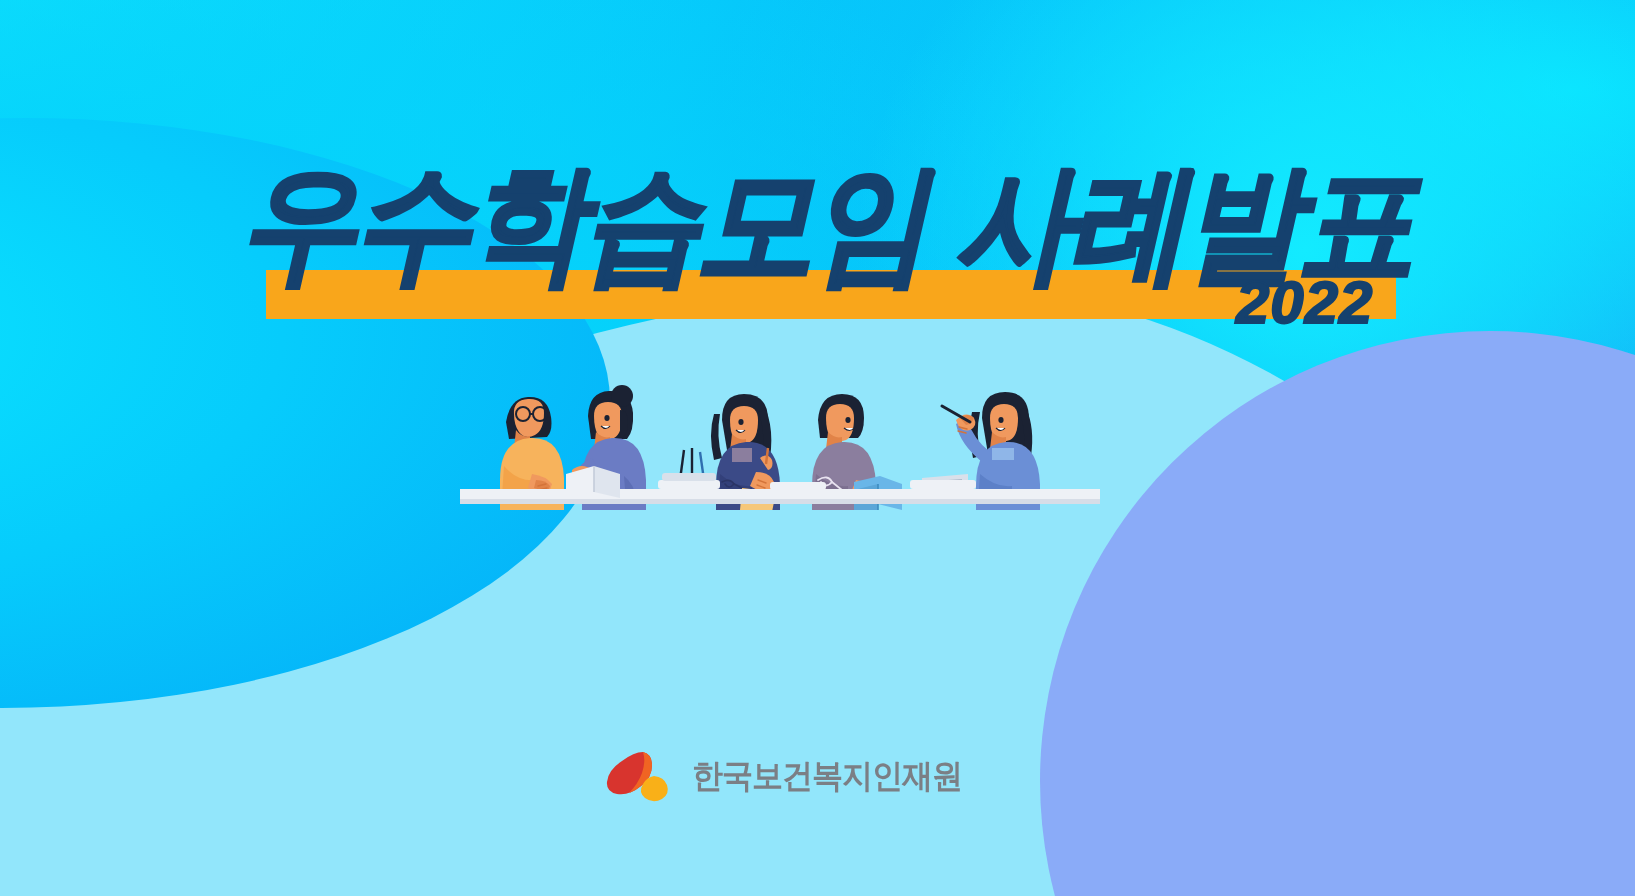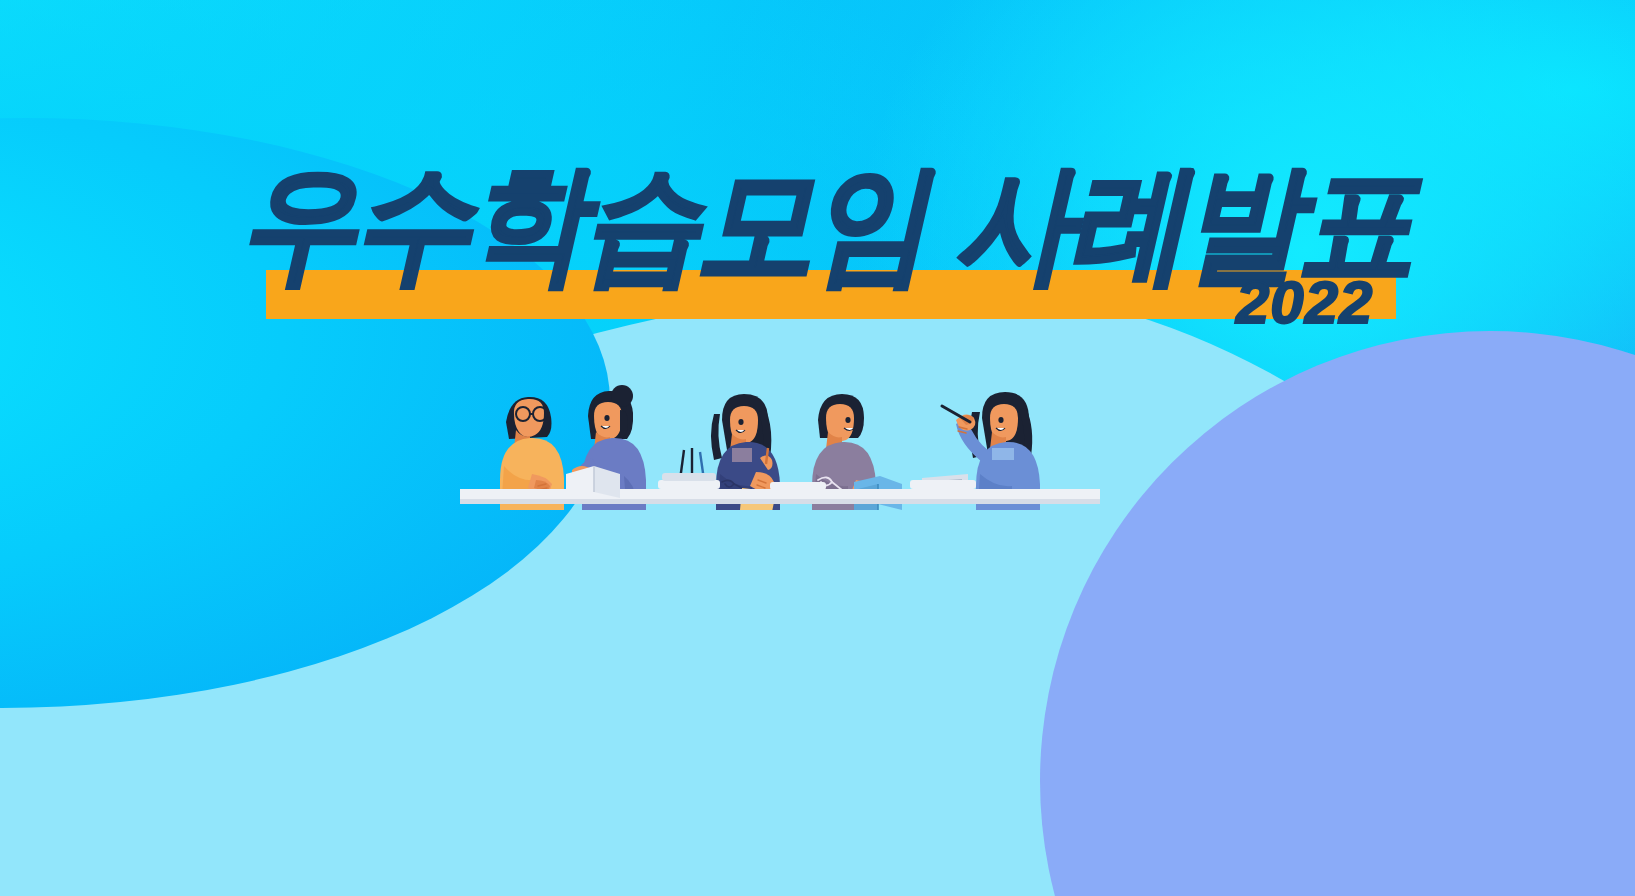--- a/index.html
+++ b/index.html
@@ -250,14 +250,22 @@
         <g>
           <path d="M96 104 l28 -8 l0 26 l-28 6 z" fill="#eef1f6"></path>
           <path d="M124 96 l26 8 l0 24 l-26 -6 z" fill="#dfe5ee"></path>
           <line x1="124" y1="96" x2="124" y2="122" stroke="#c3ccda" stroke-width="1.6"></line>
         </g>
       </g>
     </svg>
   </div>
 
 
+  <div id="footer-logo">
+    <svg id="logo-mark" viewBox="0 0 72 56" aria-hidden="true">
+      <path d="M39 4 q9 2 9 13 q0 13 -11 21 q-12 10 -24 8 q-11 -2 -10 -12 q1 -12 15 -21 q12 -9 21 -9 z" fill="#d8342e"></path>
+      <path d="M39 4 q9 2 9 13 q0 13 -11 21 q-6 5 -12 7 q9 -9 13 -20 q4 -12 1 -21 z" fill="#f06423"></path>
+      <path d="M50 28 q10 1 13 9 q3 9 -5 14 q-9 5 -17 -1 q-7 -6 -2 -14 q4 -7 11 -8 z" fill="#f9b018"></path>
+    </svg>
+    <span id="logo-text">한국보건복지인재원</span>
+  </div>
 
 </div>
 
 </body></html>

